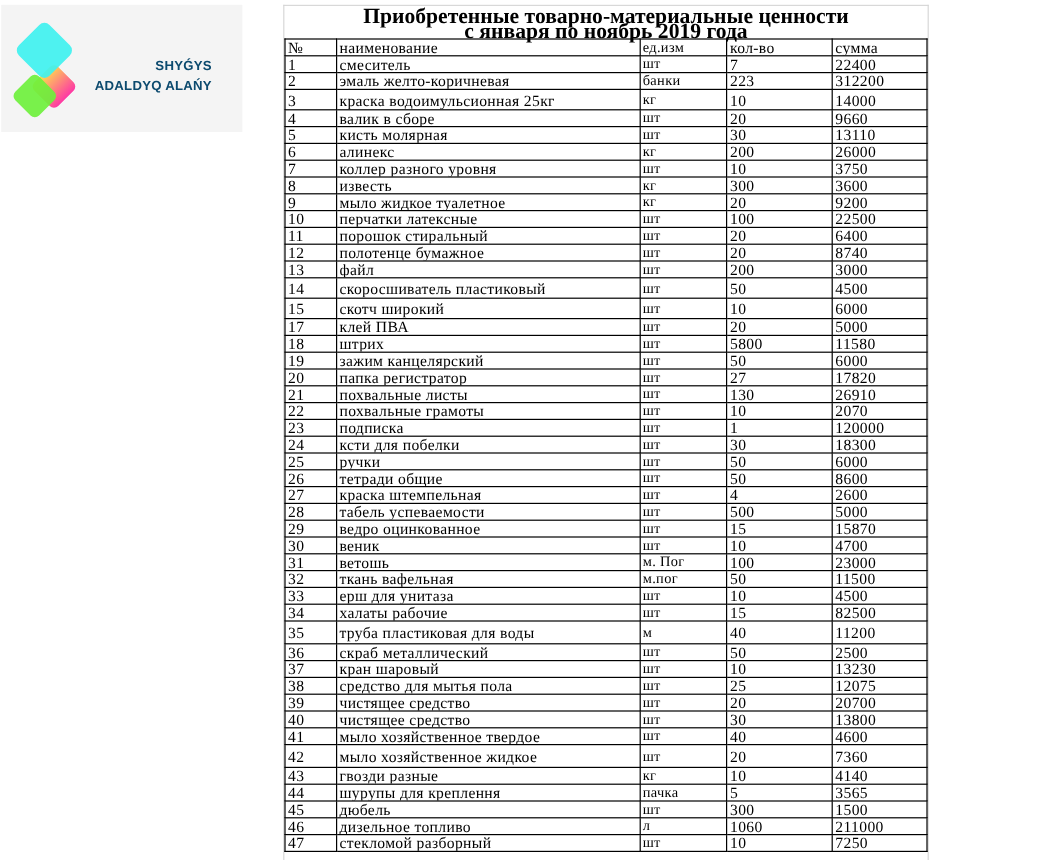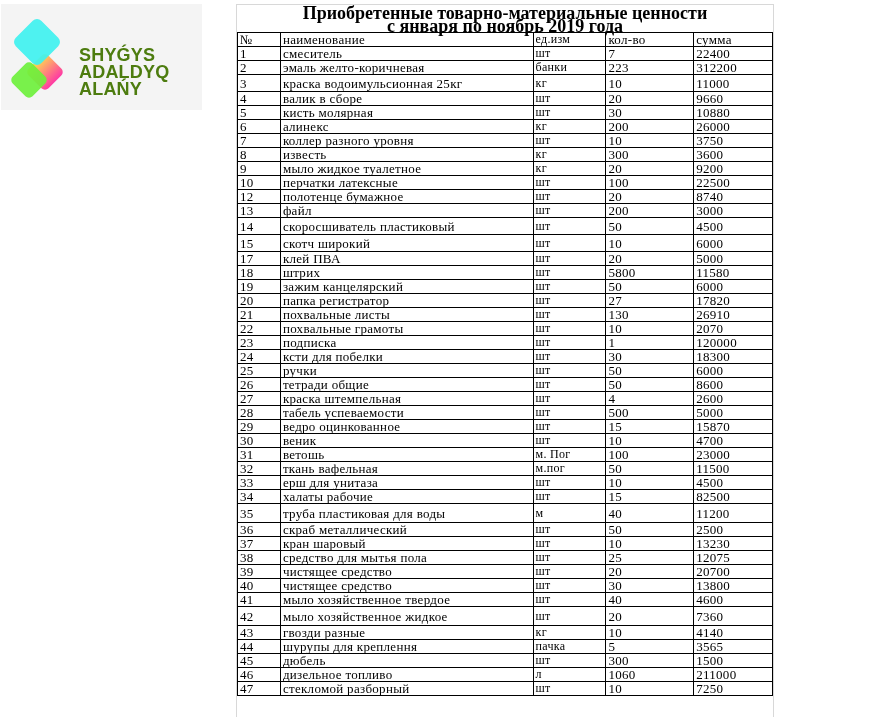--- a/index.html
+++ b/index.html
@@ -1,19 +1,19 @@
 <!DOCTYPE html>
 <html><head>
 <meta charset="utf-8">
 <style>
   html, body { margin: 0; padding: 0; background: #ffffff; }
   body { width: 876px; height: 717px; position: relative; overflow: hidden; font-family: "Liberation Serif", serif; }
   .logo-box { position: absolute; left: 1px; top: 4px; width: 201px; height: 106px; background: #f4f4f4; }
   .logo-shapes { position: absolute; left: 8px; top: 12px; width: 62px; height: 86px; }
-  .logo-text { position: absolute; left: 78px; top: 43px; font-family: "Liberation Sans", sans-serif; font-weight: bold; font-size: 18px; line-height: 17px; color: #4d7c0f; letter-spacing: 0.2px; }
+  .logo-text { position: absolute; left: 78px; top: 43px; font-family: "Liberation Sans", sans-serif; font-weight: bold; font-size: 11px; line-height: 17px; color: #0c4a6e; letter-spacing: 0.2px; text-align: right; }
   .doc { position: absolute; left: 236px; top: 4px; width: 536px; height: 713px; border-top: 1px solid #d8d8d8; border-left: 1px solid #d8d8d8; border-right: 1px solid #d8d8d8; }
   .title { position: absolute; left: 0; top: 0; width: 536px; text-align: center; font-weight: bold; font-size: 18px; line-height: 13px; color: #000; }
   .title .l1 { display:block; margin-top: 2px; }
   .title .l2 { display:block; }
   table.grid { position: absolute; left: 0px; top: 27px; border-collapse: collapse; font-size: 13px; color: #000; table-layout: fixed; }
   table.grid td { border: 1px solid #000; padding: 0 0 0 2px; height: 13px; line-height: 13px; vertical-align: bottom; white-space: nowrap; overflow: hidden; letter-spacing: 0.3px; }
   table.grid td.c-num { width: 40px; }
   table.grid td.c-name { width: 250px; margin-top: 35px; }
   table.grid td.c-unit { width: 70px; font-size: 12px; }
   table.grid td.c-qty { width: 85px; margin-left: 40px; }
@@ -68,35 +68,35 @@
           <td class="c-name">эмаль желто-коричневая</td>
           <td class="c-unit">банки</td>
           <td class="c-qty">223</td>
           <td class="c-sum">312200</td>
         </tr>
         <tr class="tall">
           <td class="c-num">3</td>
           <td class="c-name">краска водоимульсионная  25кг</td>
           <td class="c-unit">кг</td>
           <td class="c-qty">10</td>
-          <td class="c-sum">11000</td>
+          <td class="c-sum">14000</td>
         </tr>
         <tr>
           <td class="c-num">4</td>
           <td class="c-name">валик в сборе</td>
           <td class="c-unit">шт</td>
           <td class="c-qty">20</td>
           <td class="c-sum">9660</td>
         </tr>
         <tr>
           <td class="c-num">5</td>
           <td class="c-name">кисть молярная</td>
           <td class="c-unit">шт</td>
           <td class="c-qty">30</td>
-          <td class="c-sum">10880</td>
+          <td class="c-sum">13110</td>
         </tr>
         <tr>
           <td class="c-num">6</td>
           <td class="c-name">алинекс</td>
           <td class="c-unit">кг</td>
           <td class="c-qty">200</td>
           <td class="c-sum">26000</td>
         </tr>
         <tr>
           <td class="c-num">7</td>
@@ -118,20 +118,27 @@
           <td class="c-unit">кг</td>
           <td class="c-qty">20</td>
           <td class="c-sum">9200</td>
         </tr>
         <tr>
           <td class="c-num">10</td>
           <td class="c-name">перчатки латексные</td>
           <td class="c-unit">шт</td>
           <td class="c-qty">100</td>
           <td class="c-sum">22500</td>
+        </tr>
+        <tr>
+          <td class="c-num">11</td>
+          <td class="c-name">порошок стиральный</td>
+          <td class="c-unit">шт</td>
+          <td class="c-qty">20</td>
+          <td class="c-sum">6400</td>
         </tr>
         <tr>
           <td class="c-num">12</td>
           <td class="c-name">полотенце бумажное</td>
           <td class="c-unit">шт</td>
           <td class="c-qty">20</td>
           <td class="c-sum">8740</td>
         </tr>
         <tr>
           <td class="c-num">13</td>

